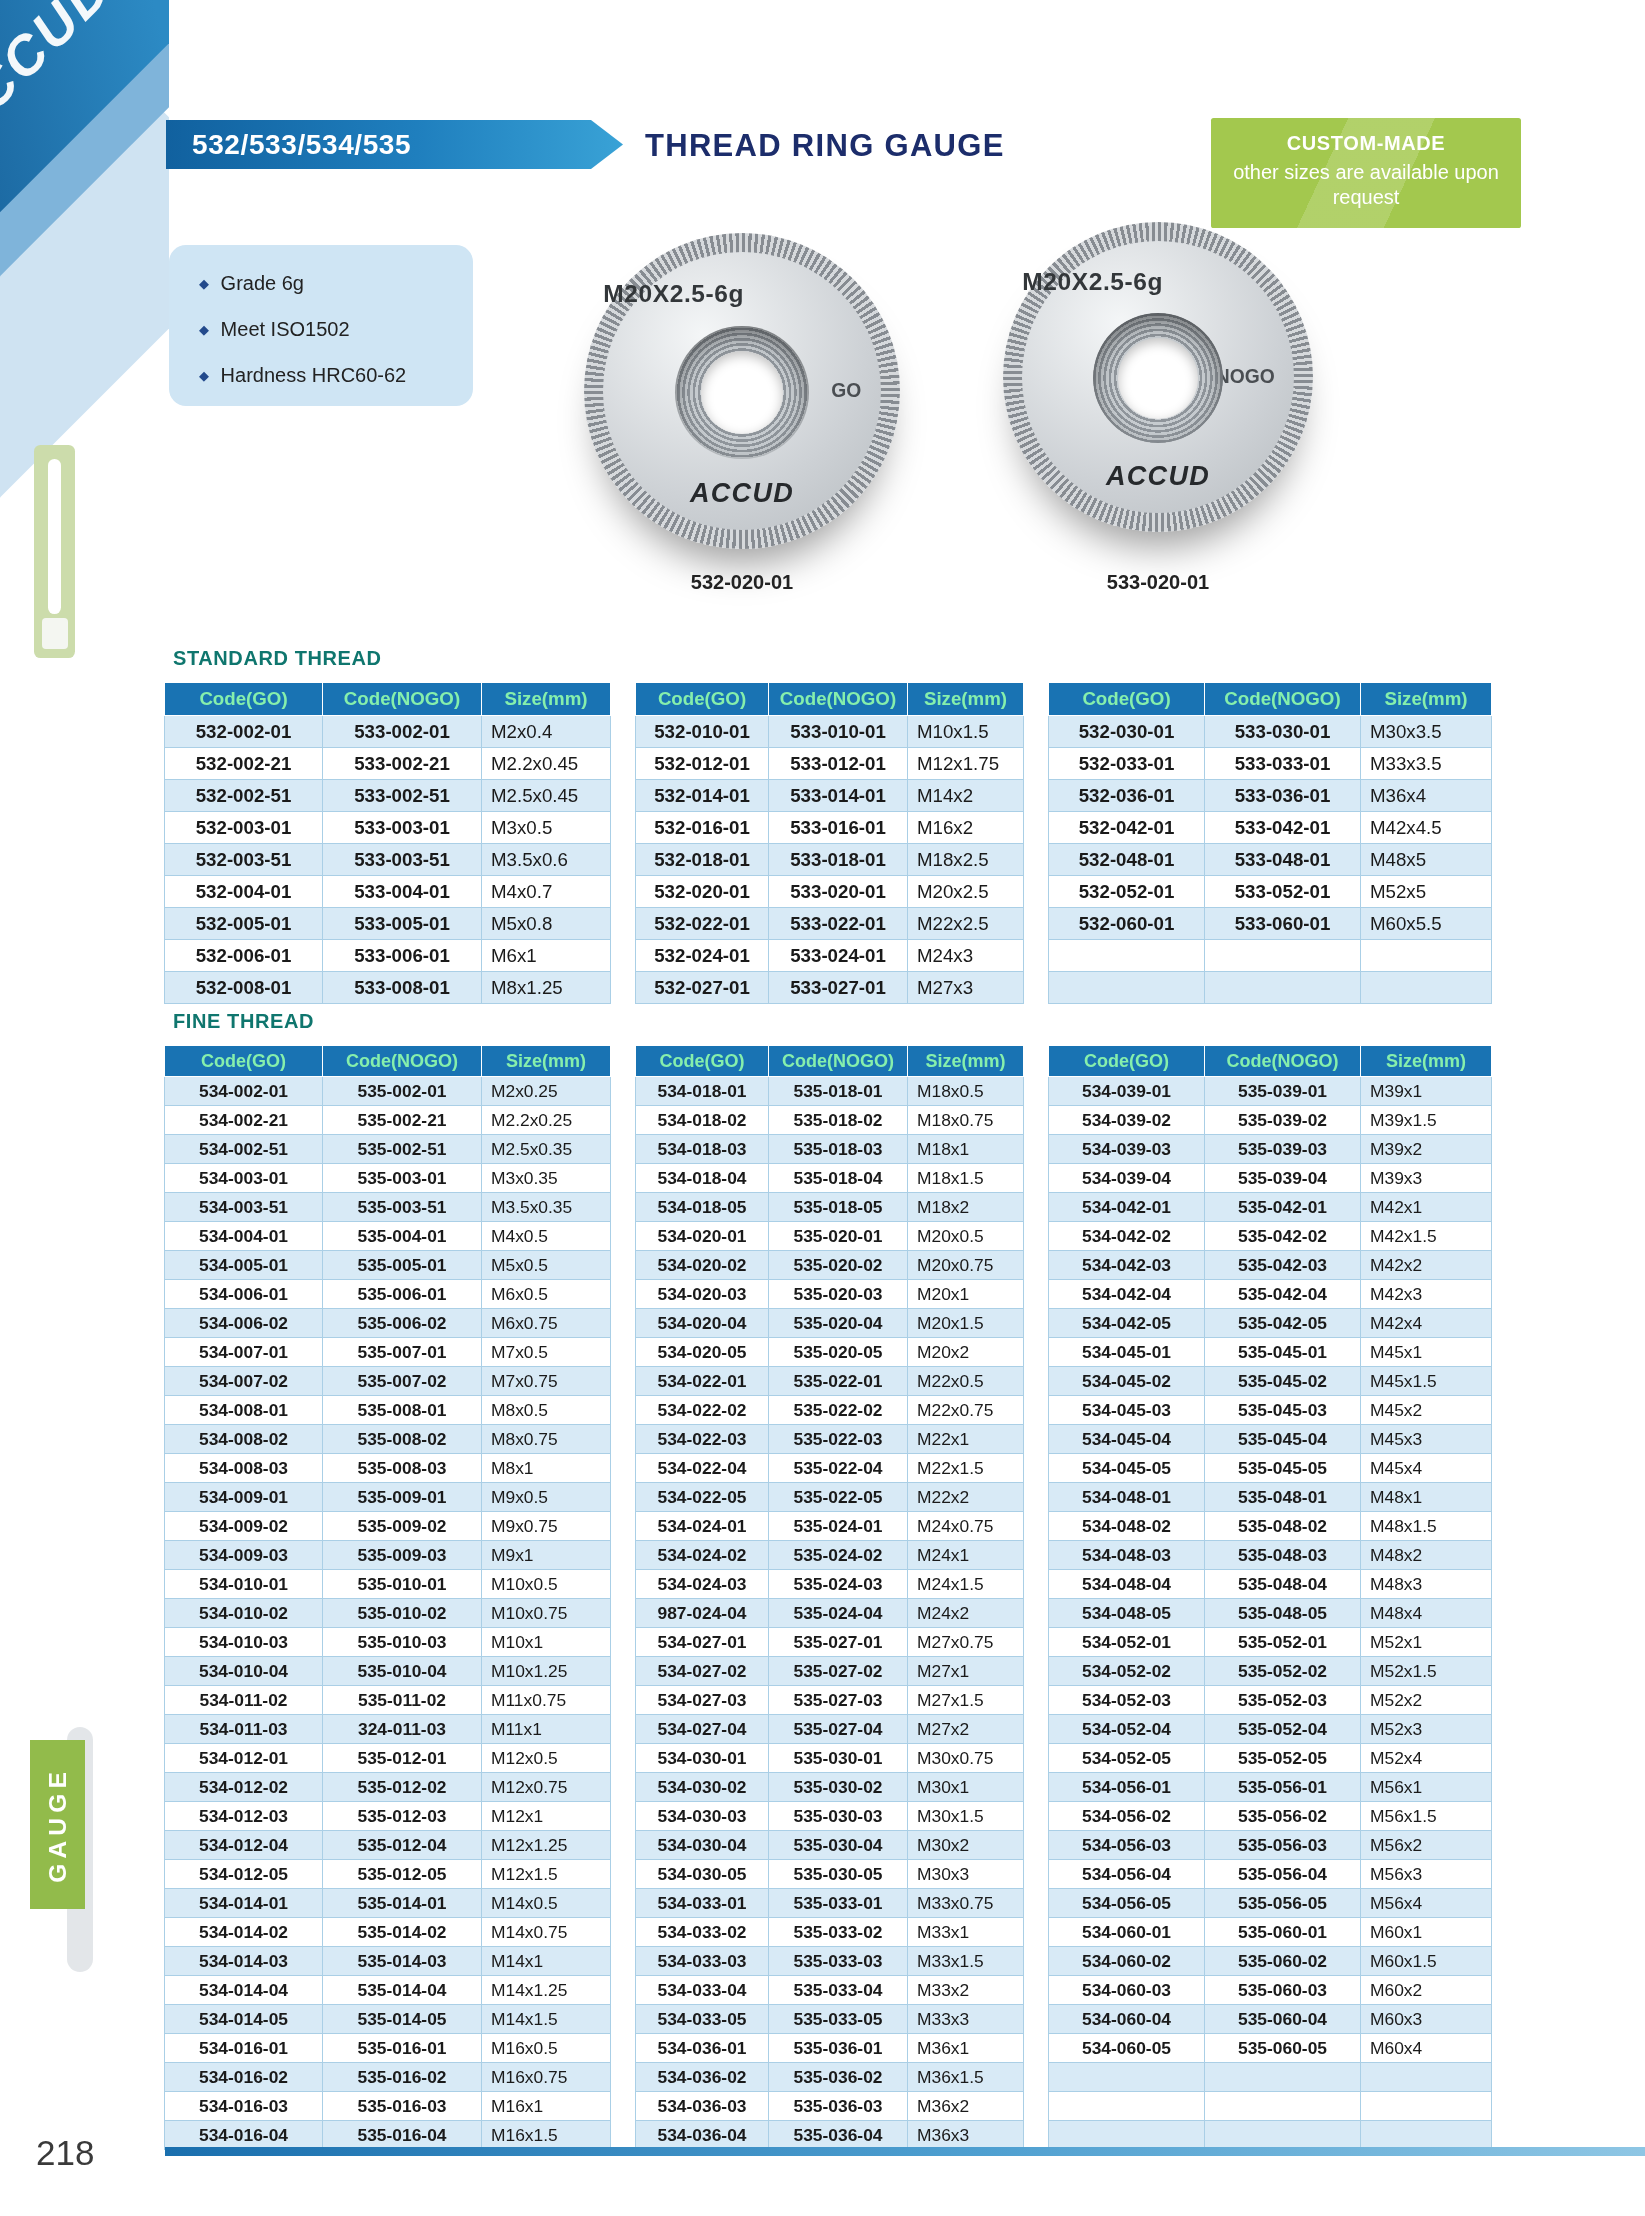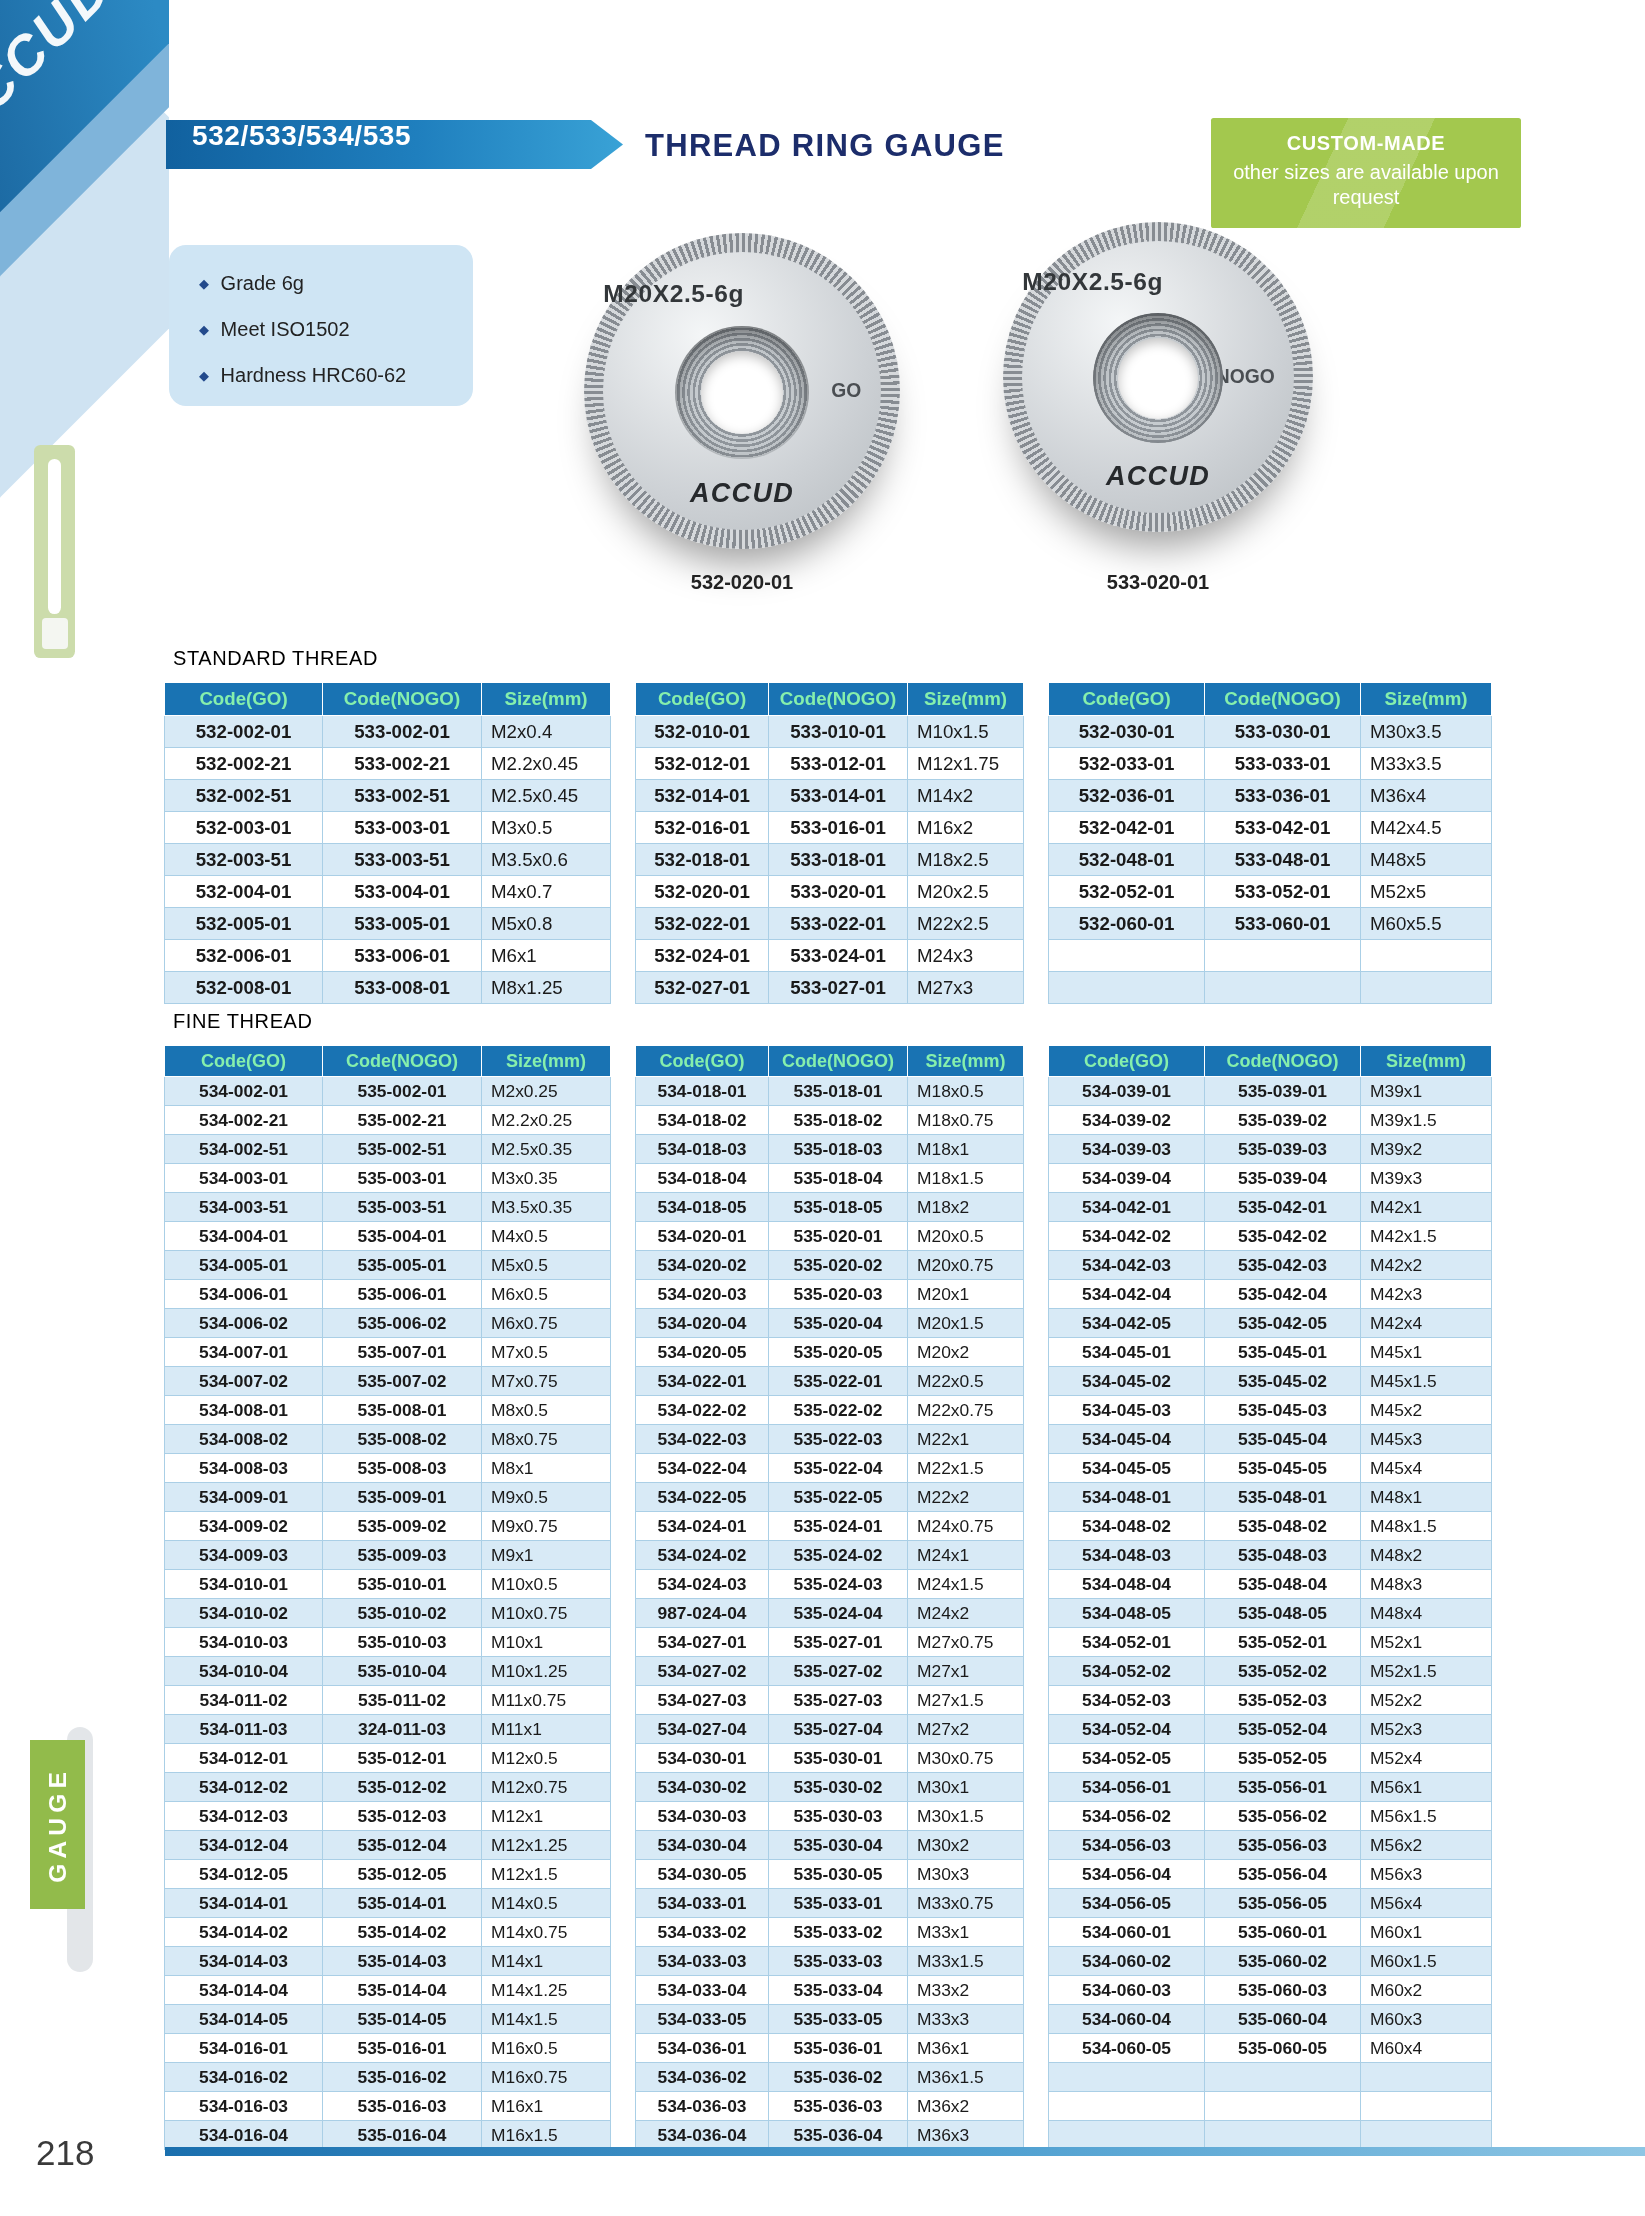--- a/index.html
+++ b/index.html
@@ -28,21 +28,21 @@
   .gauge-tab { position:absolute; left:30px; top:1740px; width:55px; height:169px; background:#92bb4b;
                display:flex; align-items:center; justify-content:center; }
   .gauge-tab span { writing-mode:vertical-rl; transform:rotate(180deg); color:#fff; font-weight:bold;
                font-size:24.5px; letter-spacing:5.2px; }
   .page-num { position:absolute; left:36px; top:2133px; font-size:35px; color:#3a3a3a; }
 
   
   .banner { position:absolute; left:166px; top:120px; width:457px; height:49px;
             background:linear-gradient(90deg,#11619f,#1f7fbe 55%,#39a2d6);
             clip-path:polygon(0 0, calc(100% - 32px) 0, 100% 50%, calc(100% - 32px) 100%, 0 100%);
-            display:flex; align-items:flex-start; padding-left:26px; box-sizing:border-box; }
+            display:flex; align-items:center; padding-left:26px; box-sizing:border-box; }
   .banner span { color:#fff; font-size:28px; font-weight:bold; letter-spacing:0.6px; }
   .page-title { position:absolute; left:645px; top:128px; font-size:31px; font-weight:bold;
             color:#1c2d6b; letter-spacing:1.3px; }
   .custom-box { position:absolute; left:1211px; top:118px; width:310px; height:110px;
             background:#a3c84e; color:#fff; text-align:center; border-radius:2.6px; overflow:hidden; }
   .custom-box::before { content:''; position:absolute; inset:0;
             background:linear-gradient(115deg, transparent 38%, rgba(255,255,255,.16) 38%, rgba(255,255,255,.16) 62%, transparent 62%); }
   .custom-title { position:relative; margin-top:14px; font-size:20px; font-weight:bold; letter-spacing:0.6px; }
   .custom-sub { position:relative; margin:5.2px 22px 0; font-size:20px; line-height:1.25; }
 
@@ -69,21 +69,21 @@
   .ring-hole { position:absolute; left:26%; top:26.5%; width:48%; height:48%; border-radius:50%;
           background:repeating-radial-gradient(circle, #8f959b 0 2.6px, #c6cbcf 2.6px 5.2px);
           box-shadow:inset 0 7.7px 18px rgba(0,0,0,.45); }
   .ring-hole::after { content:''; position:absolute; inset:19%; border-radius:50%; background:#fff;
           box-shadow:inset 0 3.9px 11.6px rgba(0,0,0,.25); }
   .prod-code { position:absolute; text-align:center; font-size:20px; font-weight:bold; color:#222; }
   .pc1 { left:584px; top:571px; width:316px; }
   .pc2 { left:1003px; top:571px; width:310px; }
 
   
-  .section-title { position:absolute; font-size:20px; font-weight:normal; color:#000000; letter-spacing:0.6px; }
+  .section-title { position:absolute; font-size:20px; font-weight:bold; color:#0f766e; letter-spacing:0.6px; }
   .st-std { left:173px; top:647px; }
   .st-fine { left:173px; top:1010px; }
 
   table.gauge-table { position:absolute; border-collapse:collapse; table-layout:fixed; background:#fff;
           border:0.6px solid #8fb9d6; }
   .gauge-table th { background:#1973b3; color:#86efac; font-weight:bold; border:0.6px solid #ffffff;
           text-align:center; padding:0; }
   .gauge-table td { border:0.6px solid #aacfe6; padding:0; color:#1a1a1a; }
   .gauge-table td.code { font-weight:bold; text-align:center; }
   .gauge-table td.size { text-align:left; padding-left:9px; }

